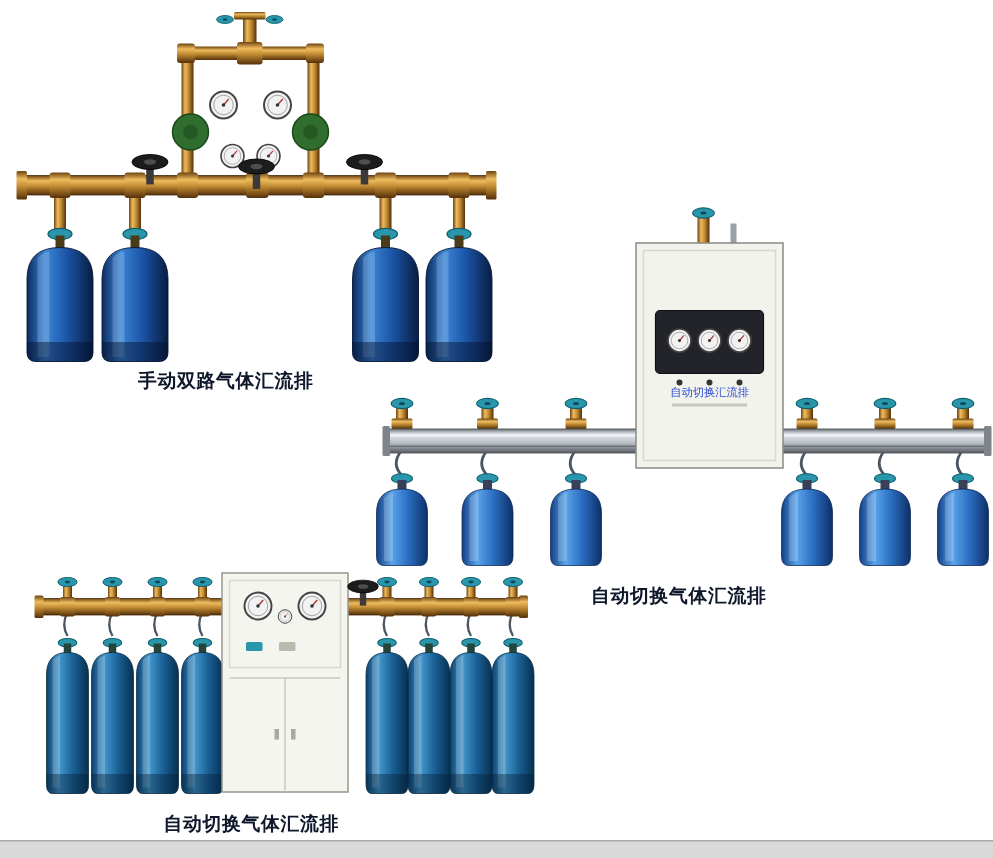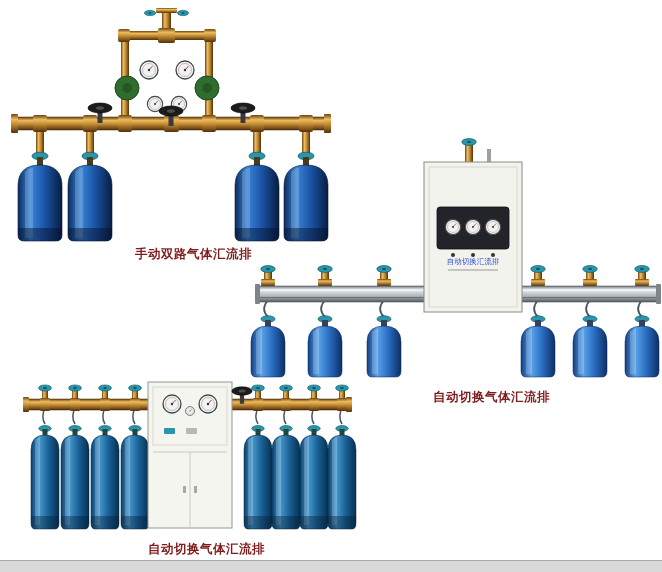--- a/index.html
+++ b/index.html
@@ -1,22 +1,22 @@
 <!DOCTYPE html>
 <html><head>
 <meta charset="utf-8">
 <style>
   * { margin:0; padding:0; box-sizing:border-box; }
   html,body { background:#ffffff; }
   body { font-family:"DejaVu Sans","Liberation Sans",sans-serif; }
   .stage { position:relative; width:662px; height:572px; background:#fff; overflow:hidden; }
   .scene { position:absolute; left:0; top:0; display:block; }
   .caption {
-    position:absolute; text-align:right; font-size:12.5px; font-weight:bold;
-    color:#7f1d1d; letter-spacing:0.5px; white-space:nowrap;
+    position:absolute; text-align:left; font-size:12.5px; font-weight:bold;
+    color:#0f172a; letter-spacing:0.5px; white-space:nowrap;
   }
   .cap-1 { left:92px;  top:246px; width:160px; }
   .cap-2 { left:394px; top:389px; width:156px; }
   .cap-3 { left:109px; top:541px; width:156px; }
   .cab-label {
     position:absolute; left:424px; top:257px; width:98px; text-align:center;
     font-size:7.5px; font-weight:normal; color:#2b4bd0; white-space:nowrap;
   }
   .cab-subline { position:absolute; left:448px; top:269px; width:50px; height:2px; background:#c6c6c0; }
   .footer-bar {

